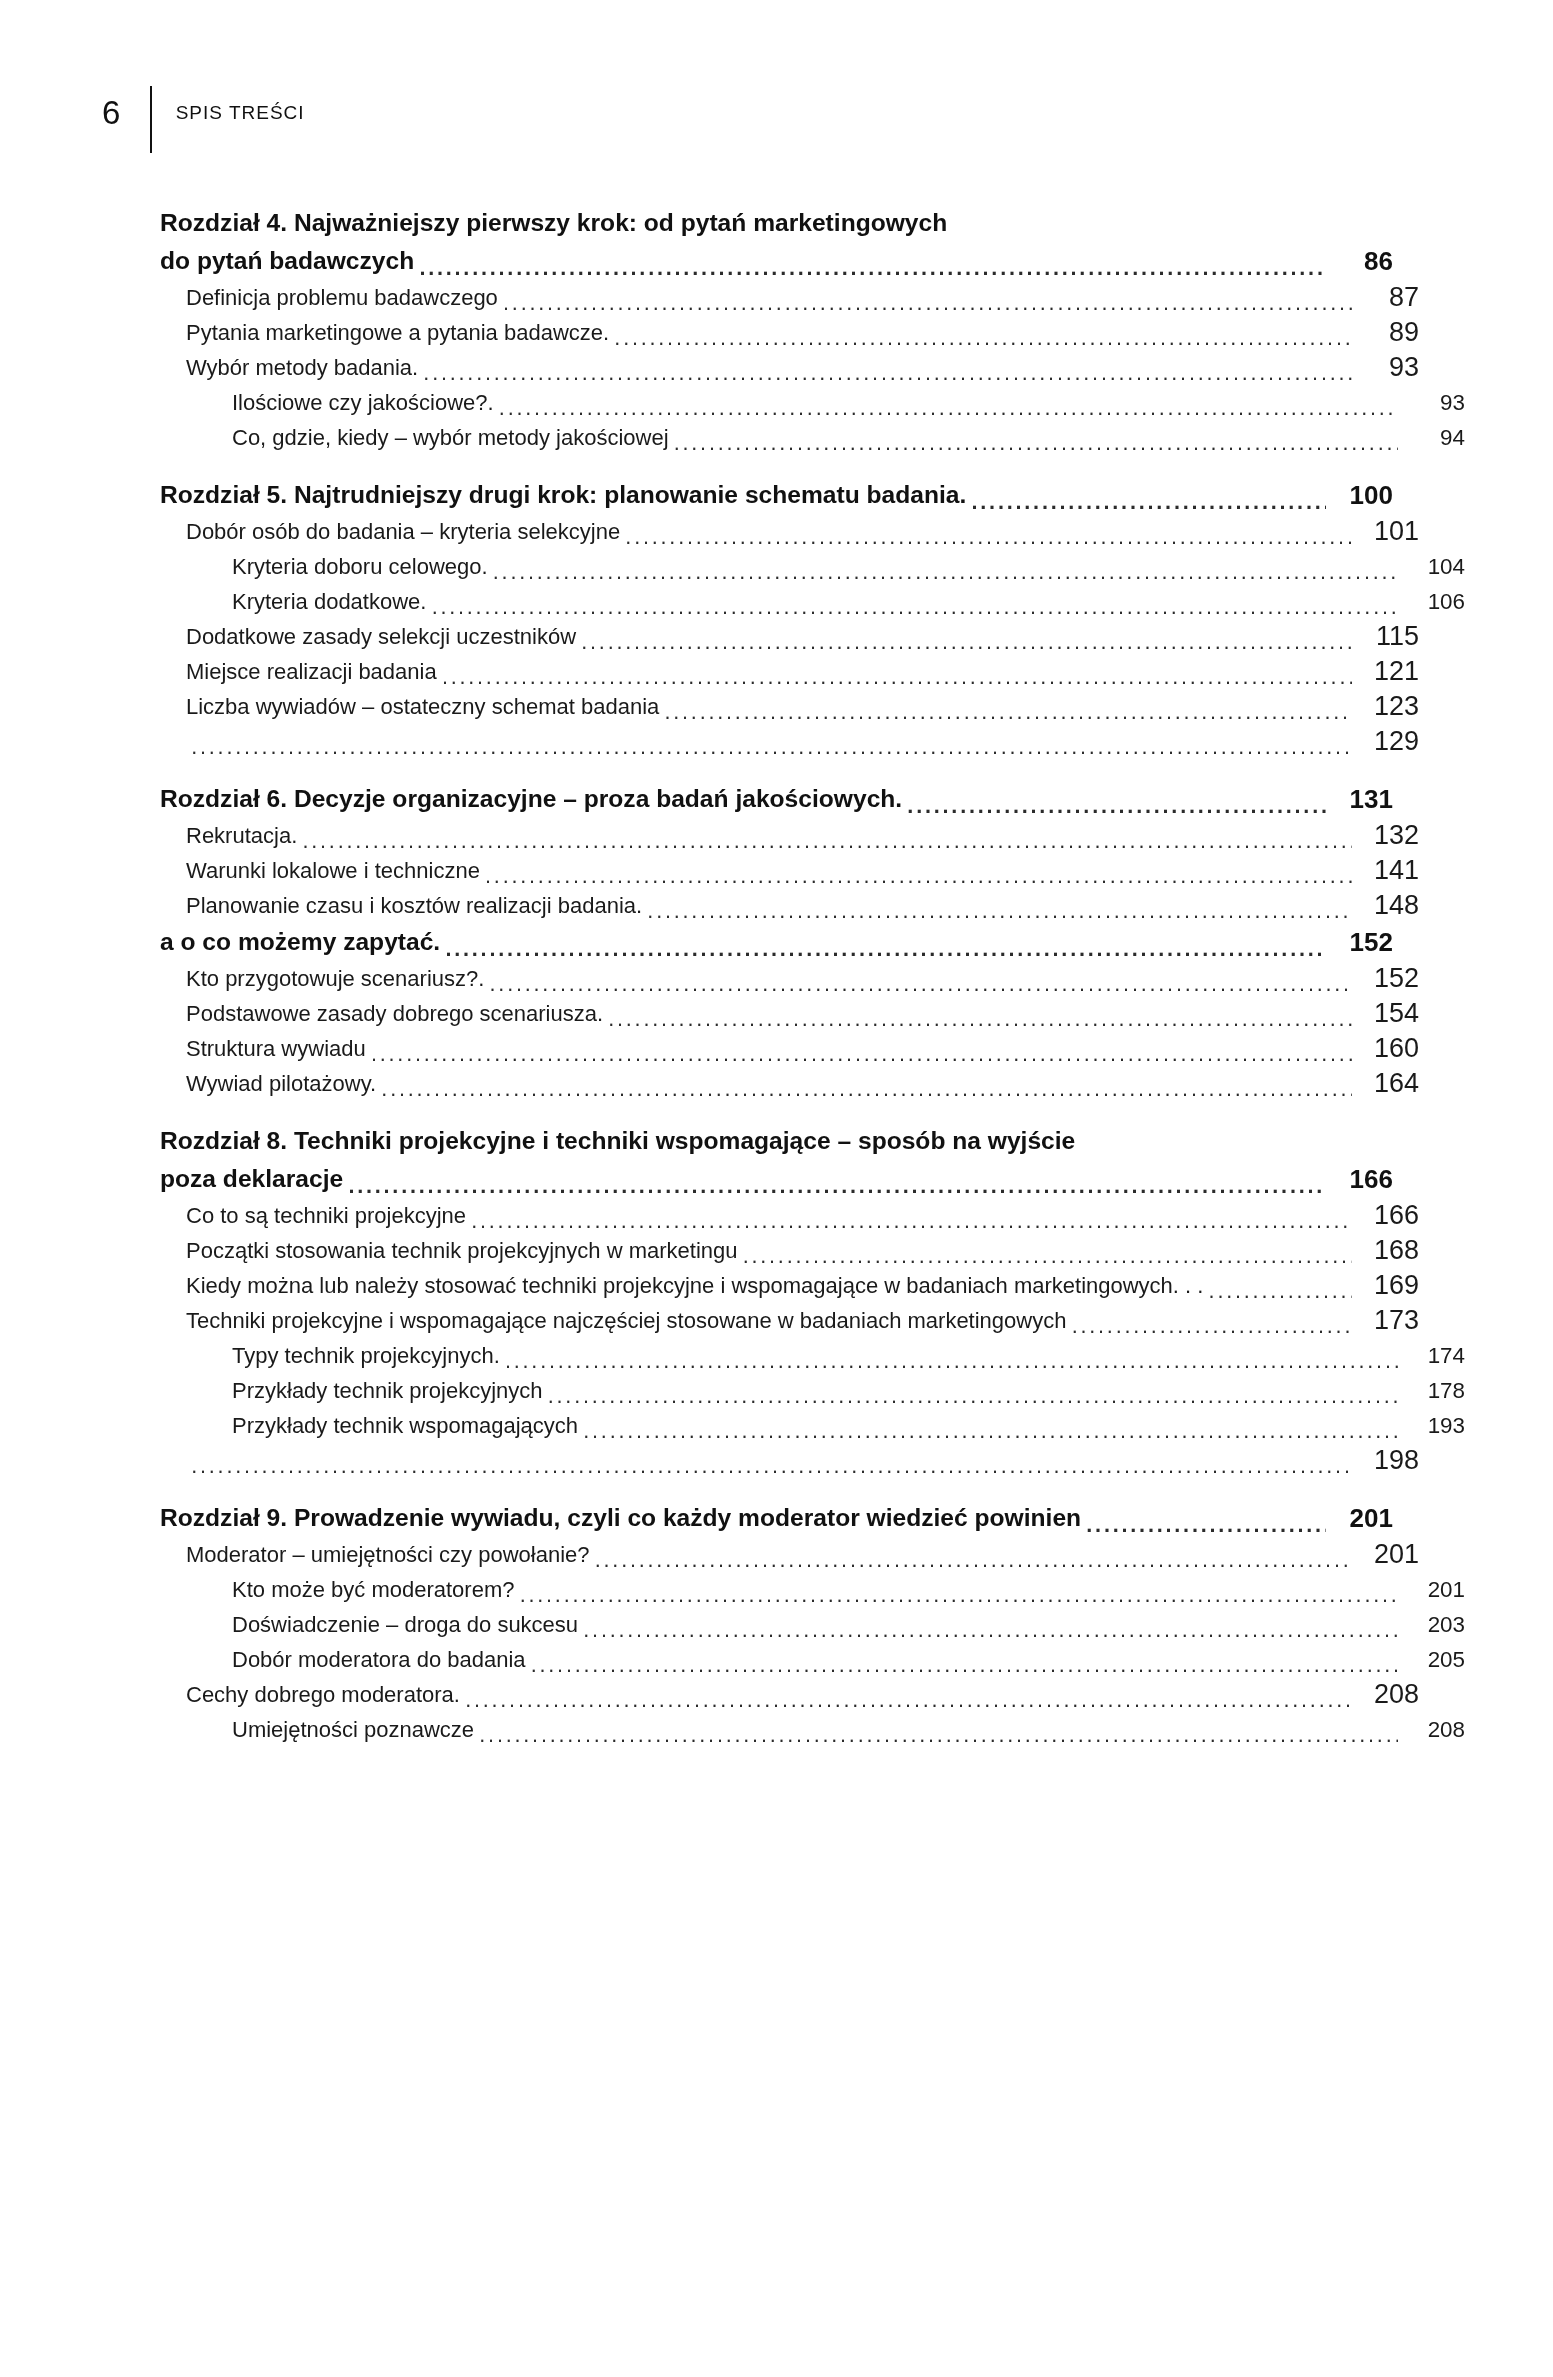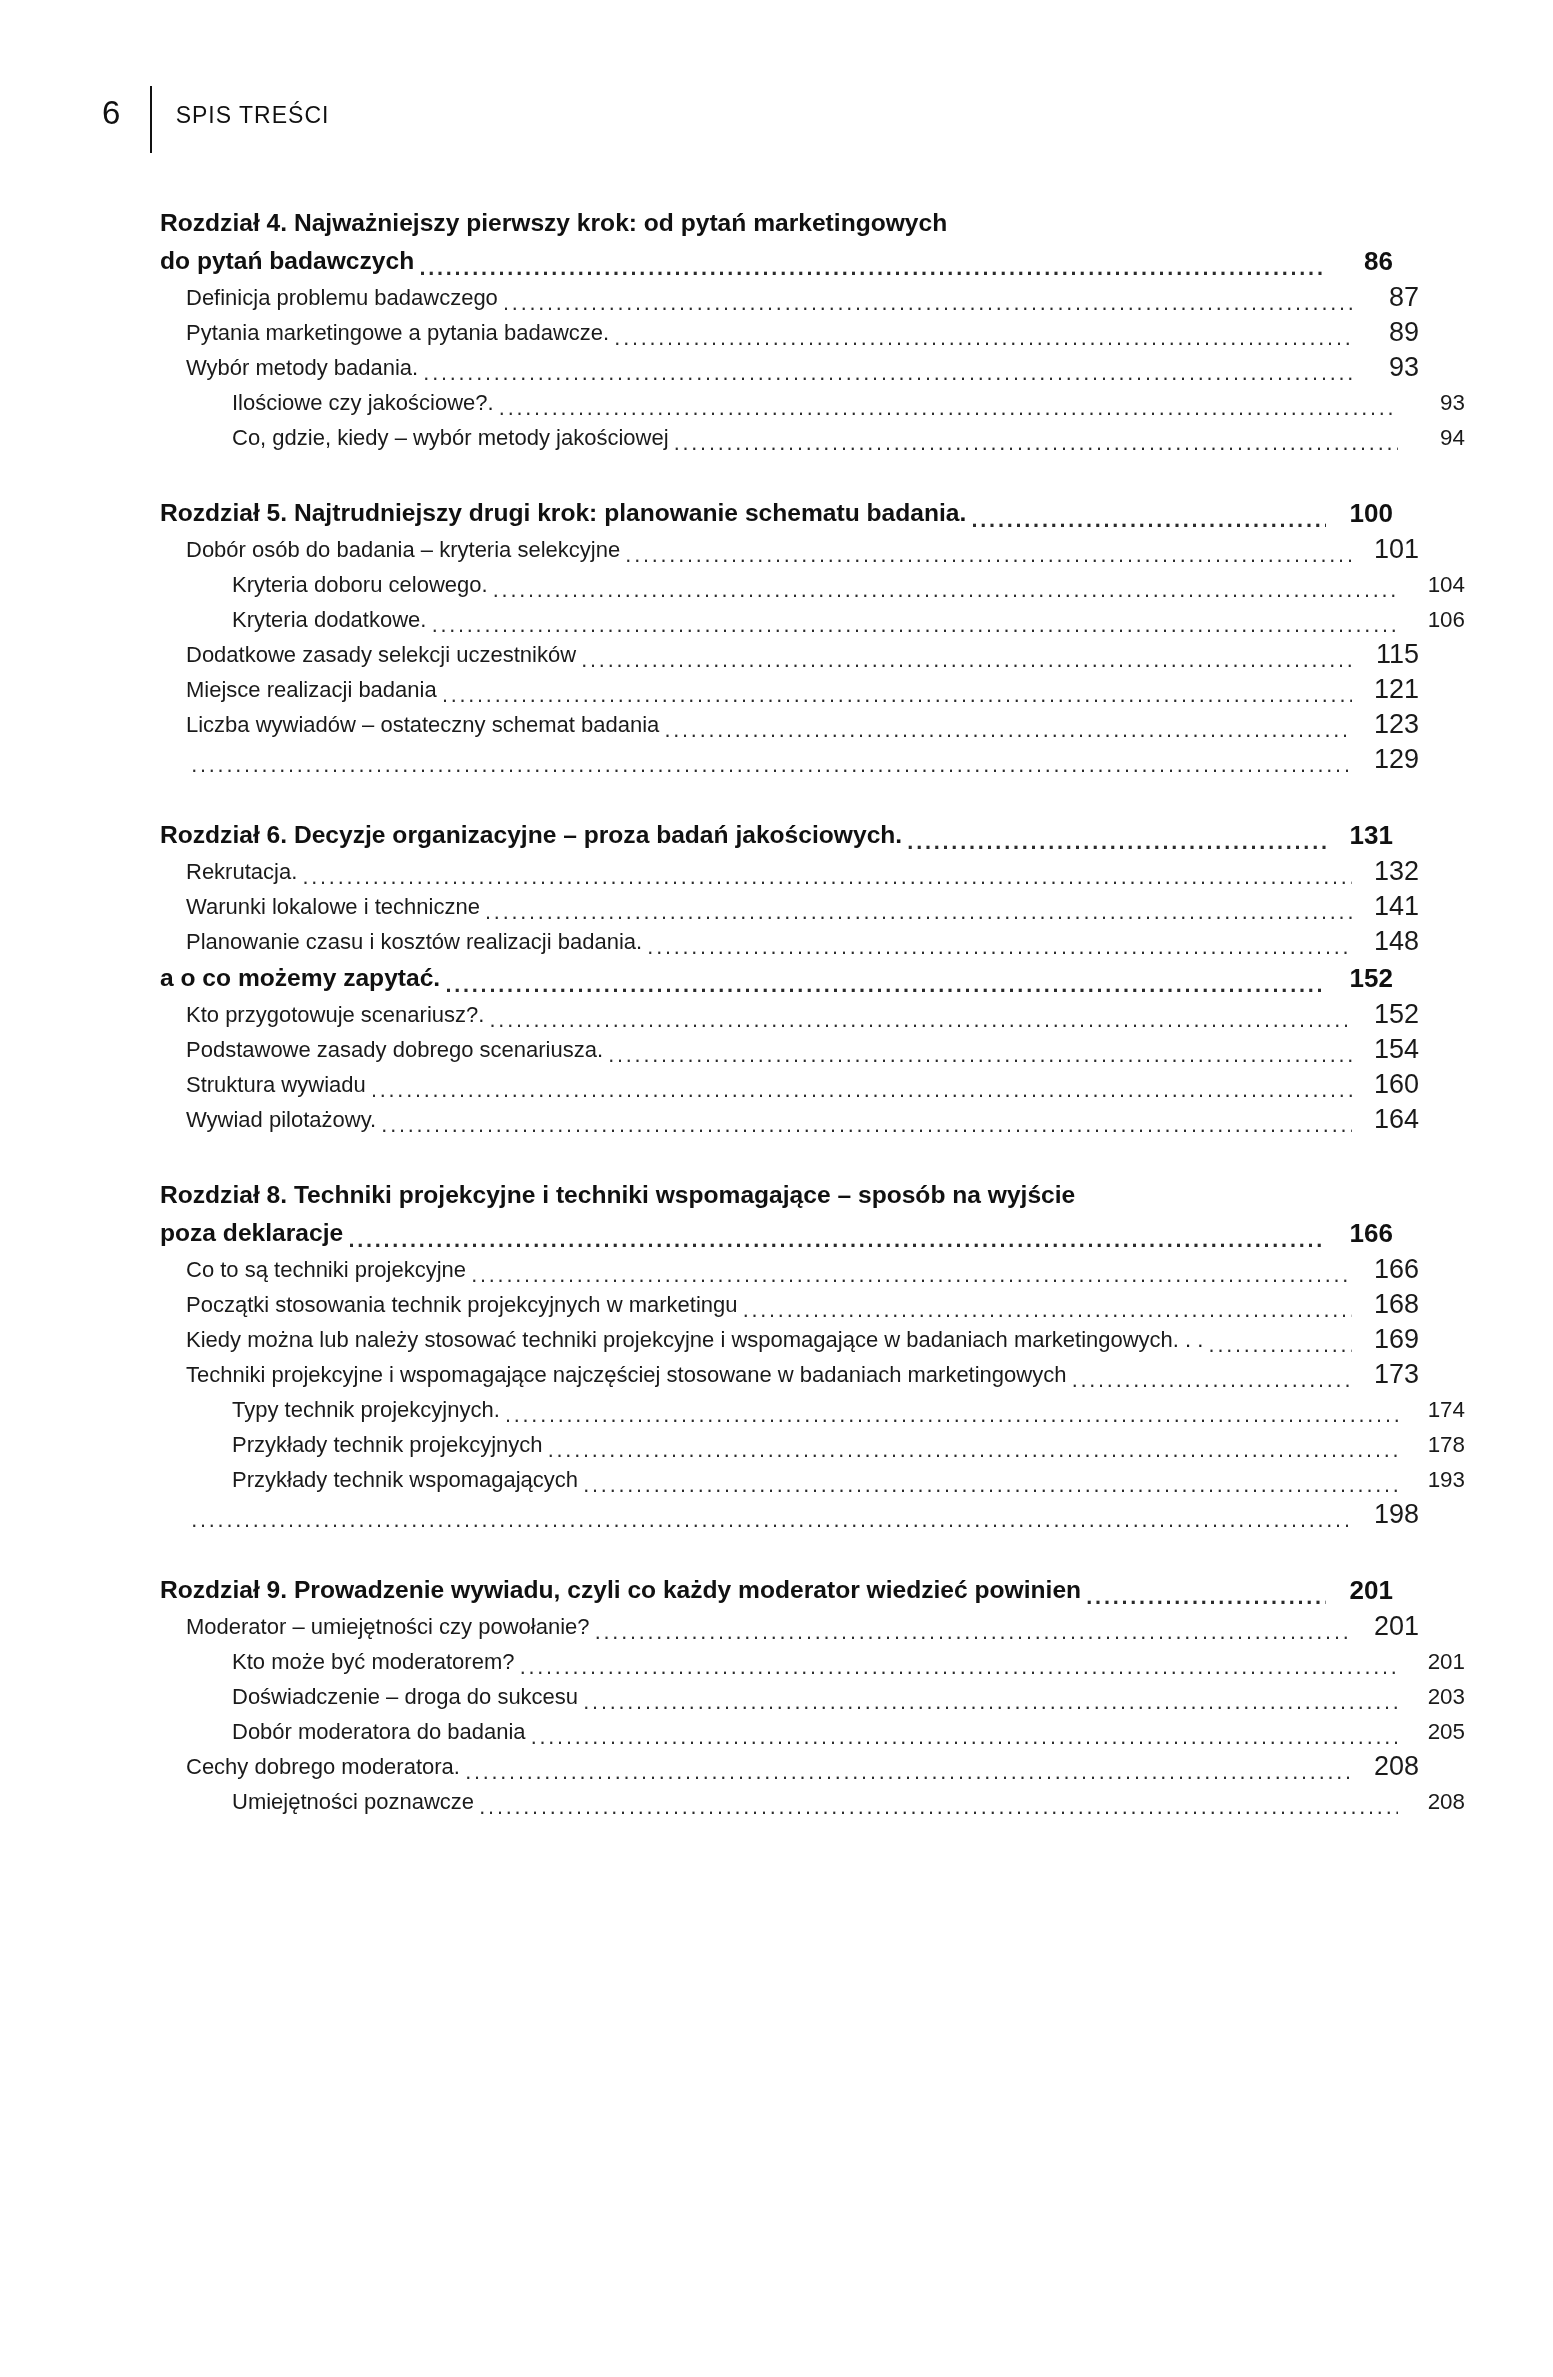--- a/index.html
+++ b/index.html
@@ -38,21 +38,21 @@
     text-align: left;
     padding-top: 6.9px;
   }
   .header-rule {
     width: 1.7px;
     background: #111;
     margin: 0 24px 0 0;
     height: 67px;
   }
   .header-title {
-    font-size: 23px;
+    font-size: 19px;
     letter-spacing: 1px;
     color: #111;
     padding-top: 15.5px;
   }
 
   
   .toc {
     position: absolute;
     top: 204px;
     left: 160px;
@@ -109,21 +109,21 @@
   .lvl-1 .pg { font-size: 27px; }
   
   .lvl-2 {
     font-size: 22px;
     line-height: 35px;
     color: #1a1a1a;
     padding-left: 72px;
   }
   .lvl-2 .pg { font-size: 22.4px; }
 
-  .gap-before { margin-top: 39px; align-items: flex-end; }
+  .gap-before { margin-top: 21px; align-items: flex-end; }
   .pgbox { display: inline-block; width: 62px; text-align: right; }
 </style>
 </head>
 <body>
 
 <div class="page">
 
   <div class="page-header">
     <div class="folio">6</div>
     <div class="header-rule"></div>

